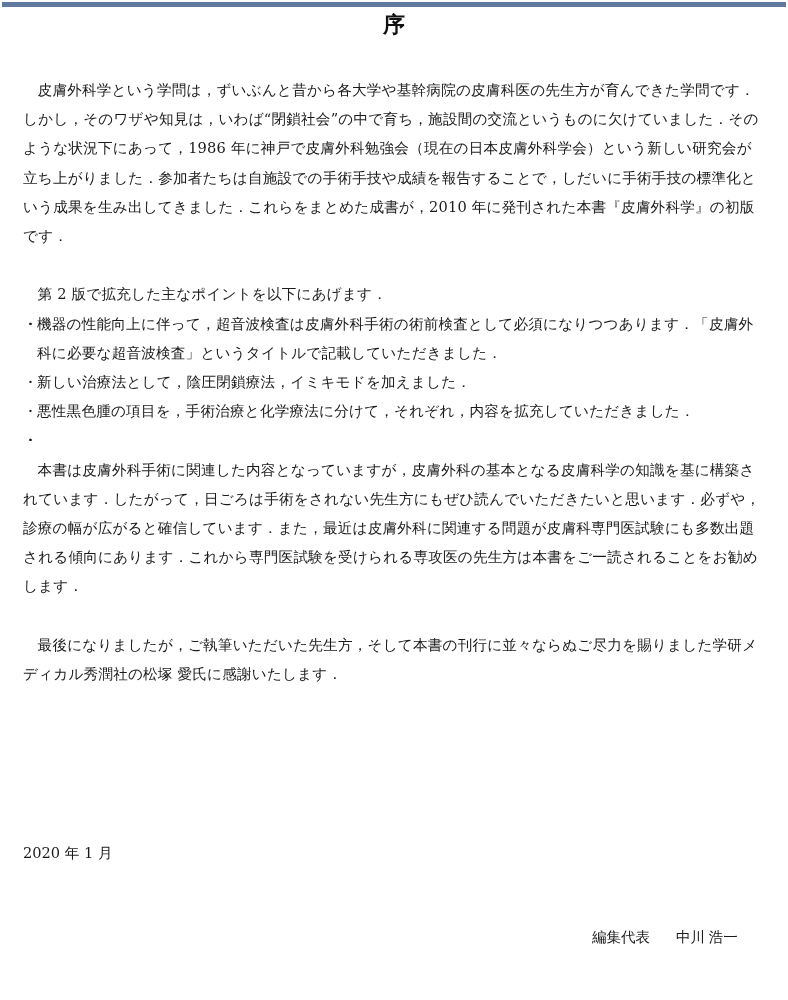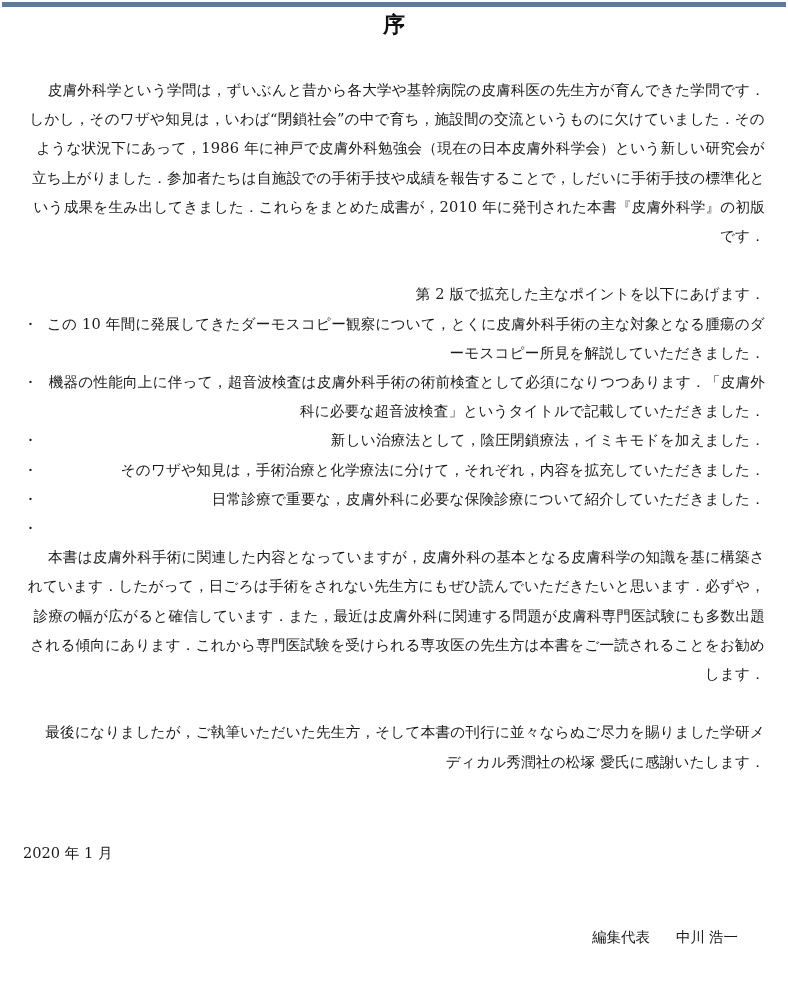--- a/index.html
+++ b/index.html
@@ -23,43 +23,43 @@
     font-size: 14.6px; line-height: 29.2px; letter-spacing: 0.2px;
   }
   .para { margin: 0; text-indent: 1em; }
   .blank { height: 29.2px; }
   .bullets { margin: 0; padding: 0; list-style: none; }
   .bullets li { position: relative; padding-left: 14px; }
   .bullets li .dot { position: absolute; left: 0; top: 0; }
   .date { position: absolute; left: 23px; top: 838px; font-size: 14.6px; line-height: 29px; }
   .sig {
     position: absolute; left: 592px; top: 925px;
-    font-family: Liberation Sans, sans-serif;
+    font-family: Liberation Serif, serif;
     font-size: 14.5px; line-height: 25px;
   }
   .sig-row { display: flex; white-space: nowrap; }
   .sig-role { width: 84px; }
   .sig-name { }
 </style>
 </head>
 <body>
 
 <div class="top-bar"></div>
 <div class="title">序</div>
 
-<div class="body-text" style="top:75px;text-align:right;">
+<div class="body-text" style="top:75px;">
   <p class="para">皮膚外科学という学問は，ずいぶんと昔から各大学や基幹病院の皮膚科医の先生方が育んできた学問です．しかし，そのワザや知見は，いわば“閉鎖社会”の中で育ち，施設間の交流というものに欠けていました．そのような状況下にあって，1986 年に神戸で皮膚外科勉強会（現在の日本皮膚外科学会）という新しい研究会が立ち上がりました．参加者たちは自施設での手術手技や成績を報告することで，しだいに手術手技の標準化という成果を生み出してきました．これらをまとめた成書が，2010 年に発刊された本書『皮膚外科学』の初版です．</p>
   <div class="blank"></div>
   <p class="para">第 2 版で拡充した主なポイントを以下にあげます．</p>
   <ul class="bullets">
-    <li><span class="dot">・</span><span>この 10 年間に発展してきたダーモスコピー観察について，とくに皮膚外科手術の主な対象となる腫瘍のダーモスコピー所見を解説していただきました．</span></li>
+    <li><span class="dot">・</span></li>
     <li><span class="dot">・</span><span>機器の性能向上に伴って，超音波検査は皮膚外科手術の術前検査として必須になりつつあります．「皮膚外科に必要な超音波検査」というタイトルで記載していただきました．</span></li>
     <li><span class="dot">・</span><span>新しい治療法として，陰圧閉鎖療法，イミキモドを加えました．</span></li>
-    <li><span class="dot">・</span><span>そのワザや知見は，手術治療と化学療法に分けて，それぞれ，内容を拡充していただきました．</span></li>
-    <li><span class="dot">・</span><span>日常診療で重要な，皮膚外科に必要な保険診療について紹介していただきました．</span></li>
+    <li><span class="dot">・</span><span>悪性黒色腫の項目を，手術治療と化学療法に分けて，それぞれ，内容を拡充していただきました．</span></li>
+    <li><span class="dot">・</span></li>
     <li><span class="dot">・</span></li>
   </ul>
   <div class="blank"></div>
   <p class="para">本書は皮膚外科手術に関連した内容となっていますが，皮膚外科の基本となる皮膚科学の知識を基に構築されています．したがって，日ごろは手術をされない先生方にもぜひ読んでいただきたいと思います．必ずや，診療の幅が広がると確信しています．また，最近は皮膚外科に関連する問題が皮膚科専門医試験にも多数出題される傾向にあります．これから専門医試験を受けられる専攻医の先生方は本書をご一読されることをお勧めします．</p>
   <div class="blank"></div>
   <p class="para">最後になりましたが，ご執筆いただいた先生方，そして本書の刊行に並々ならぬご尽力を賜りました学研メディカル秀潤社の松塚 愛氏に感謝いたします．</p>
 </div>
 
 <div class="date">2020 年 1 月</div>
 

